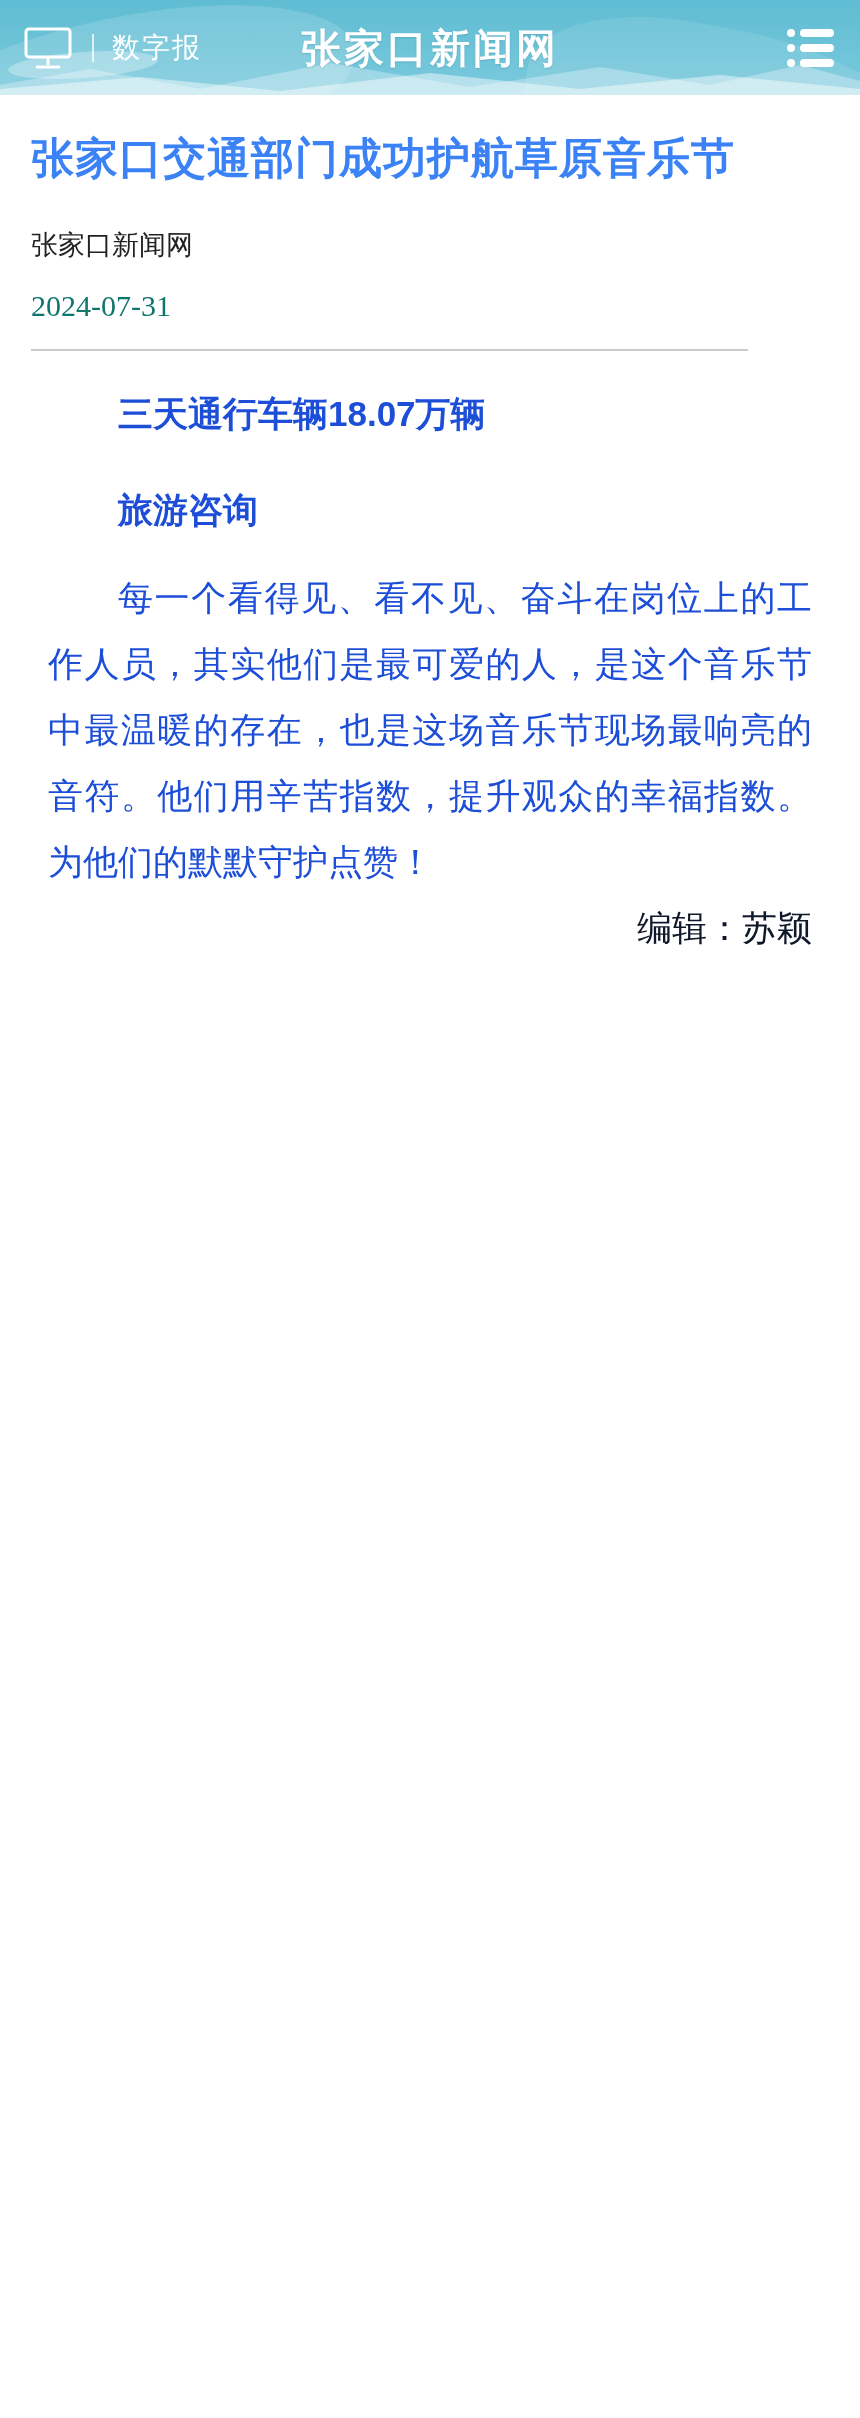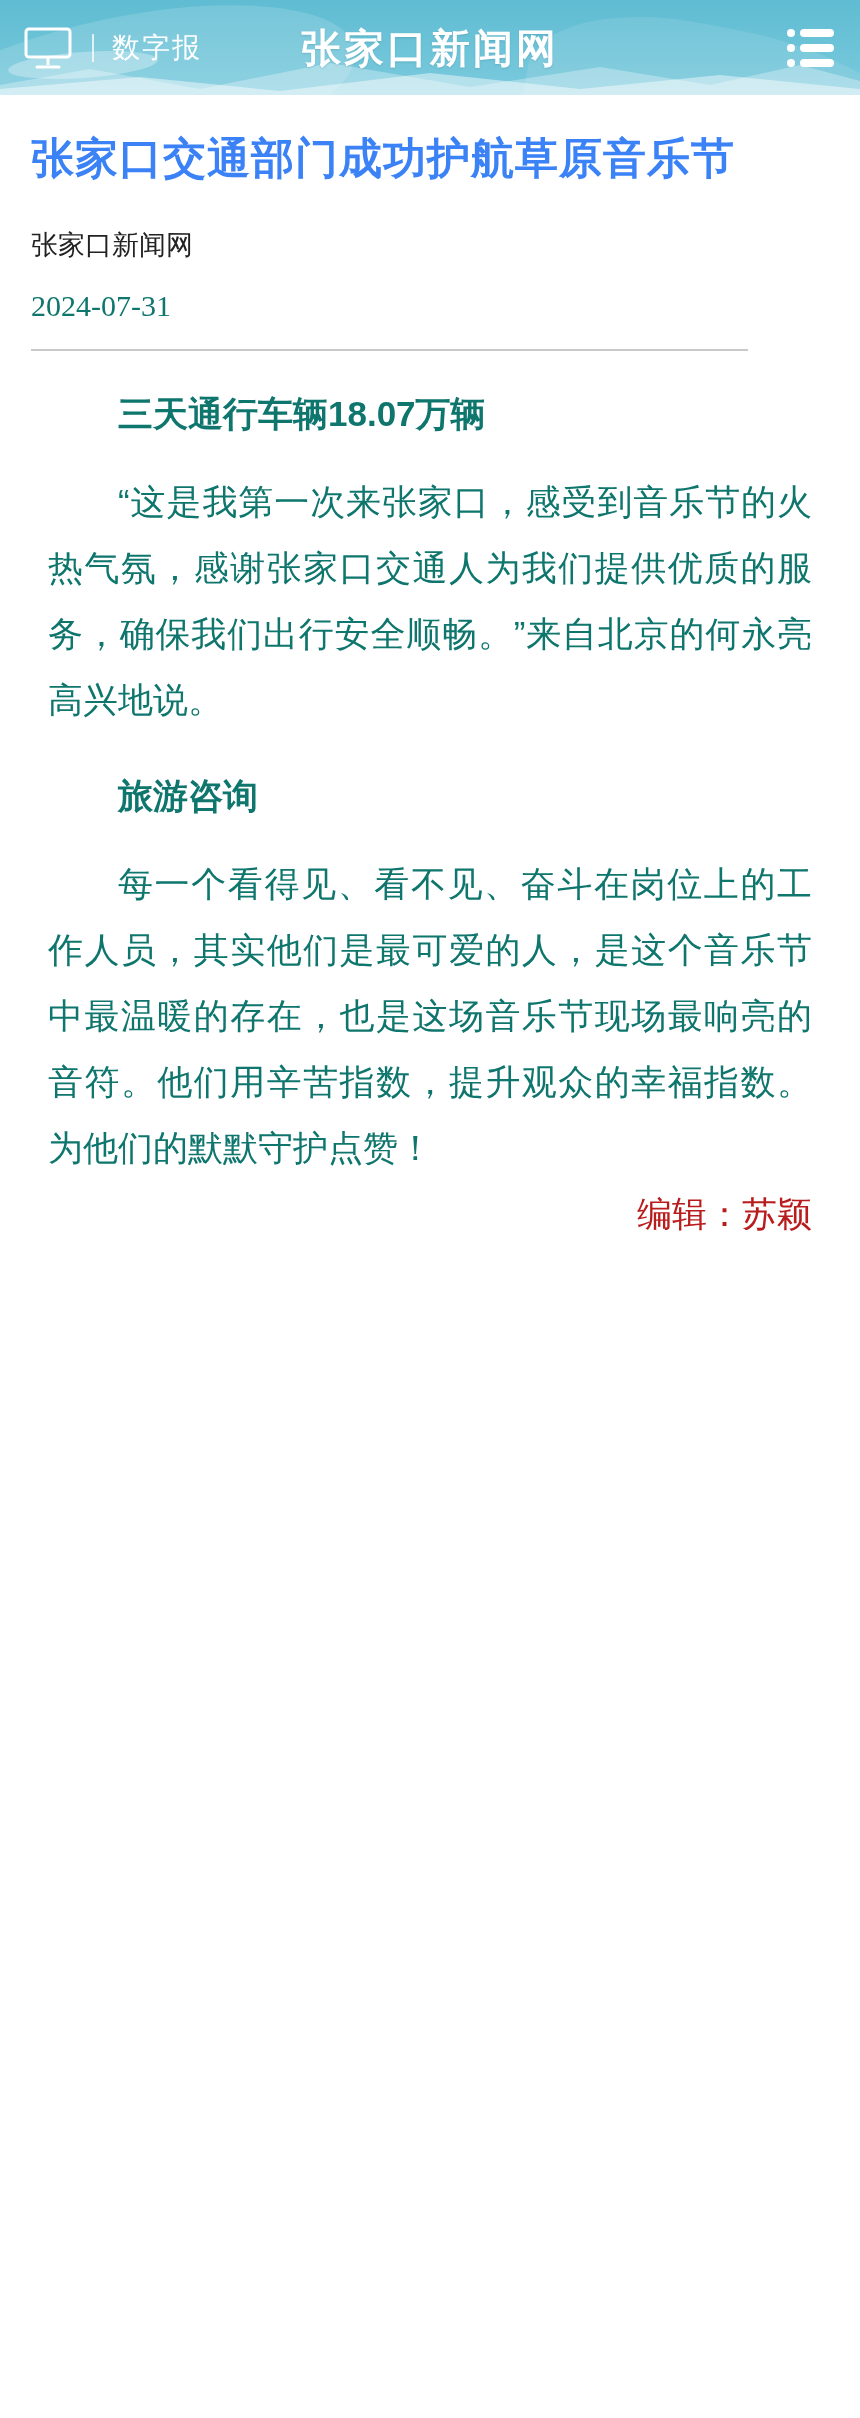--- a/index.html
+++ b/index.html
@@ -109,31 +109,31 @@
     width: 717px;
     height: 2px;
     background: #c9c9c9;
   }
 
   
   .article-body {
     padding: 0 48px;
     font-size: 35px;
     line-height: 66px;
-    color: #0f766e;
+    color: #1d4ed8;
     text-align: justify;
   }
   .article-body p { text-indent: 2em; margin-top: 22px; }
   .article-body p.subhead { font-weight: 700; margin-top: 30px; }
   .article-body p.byline { margin-top: 22px; }
   .article-editor {
     margin: 8px 48px 0 12px;
     font-size: 35px;
     line-height: 50px;
-    color: #b91c1c;
+    color: #0f172a;
     text-align: right;
   }
 </style>
 </head>
 <body>
 
 <div class="page">
 
   <header class="app-header">
     <div class="hdr-streak streak-a"></div>
@@ -174,20 +174,19 @@
   <h1 class="article-title">张家口交通部门成功护航草原音乐节</h1>
 
   <div class="article-source">张家口新闻网</div>
 
   <div class="article-date">2024-07-31</div>
 
   <div class="head-divider"></div>
 
   <div class="article-body">
       <p class="subhead">三天通行车辆18.07万辆</p>
-      <p class="paragraph">“这是我第一次来张家口，感受到音乐节的火热气氛，感谢张家口交通人为我们提供优质的服务，确保我们出行安全顺畅。”来自北京的何永亮高兴地说。</p>
       <p class="subhead">旅游咨询</p>
       <p class="paragraph">每一个看得见、看不见、奋斗在岗位上的工作人员，其实他们是最可爱的人，是这个音乐节中最温暖的存在，也是这场音乐节现场最响亮的音符。他们用辛苦指数，提升观众的幸福指数。为他们的默默守护点赞！</p>
     </div>
 
   <div class="article-editor">编辑：苏颖</div>
 
 </div>
 
 </body></html>

